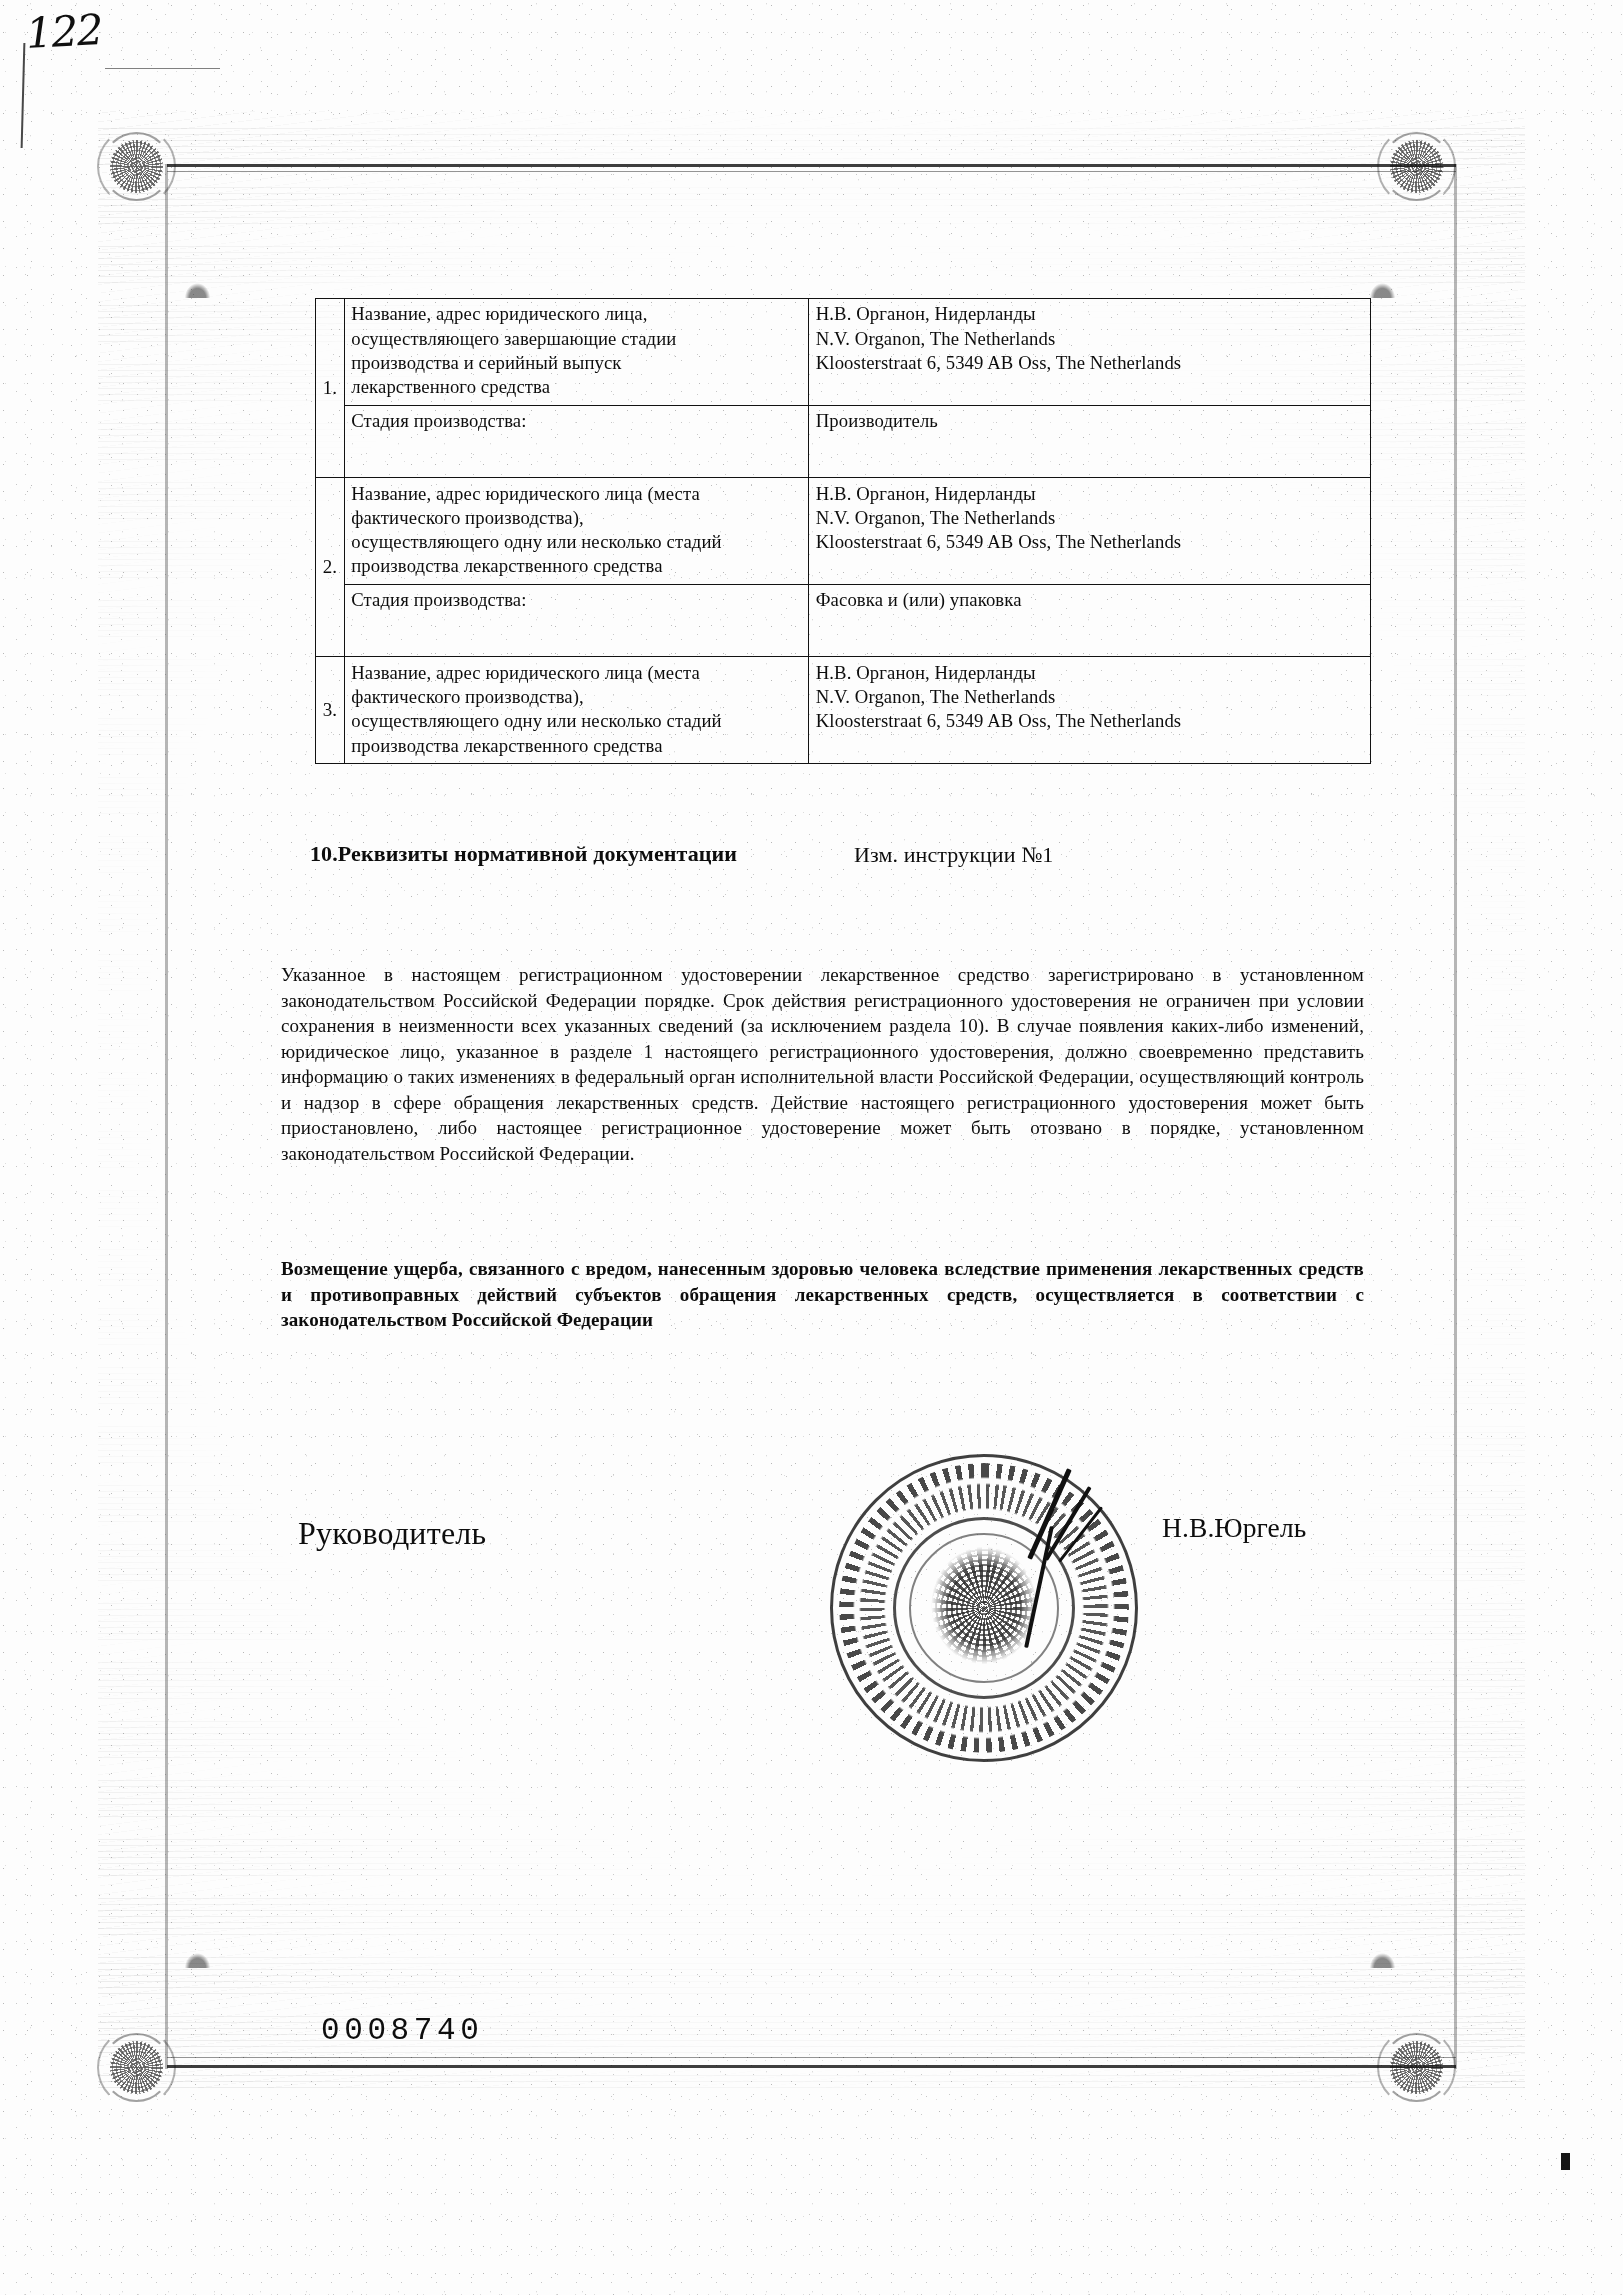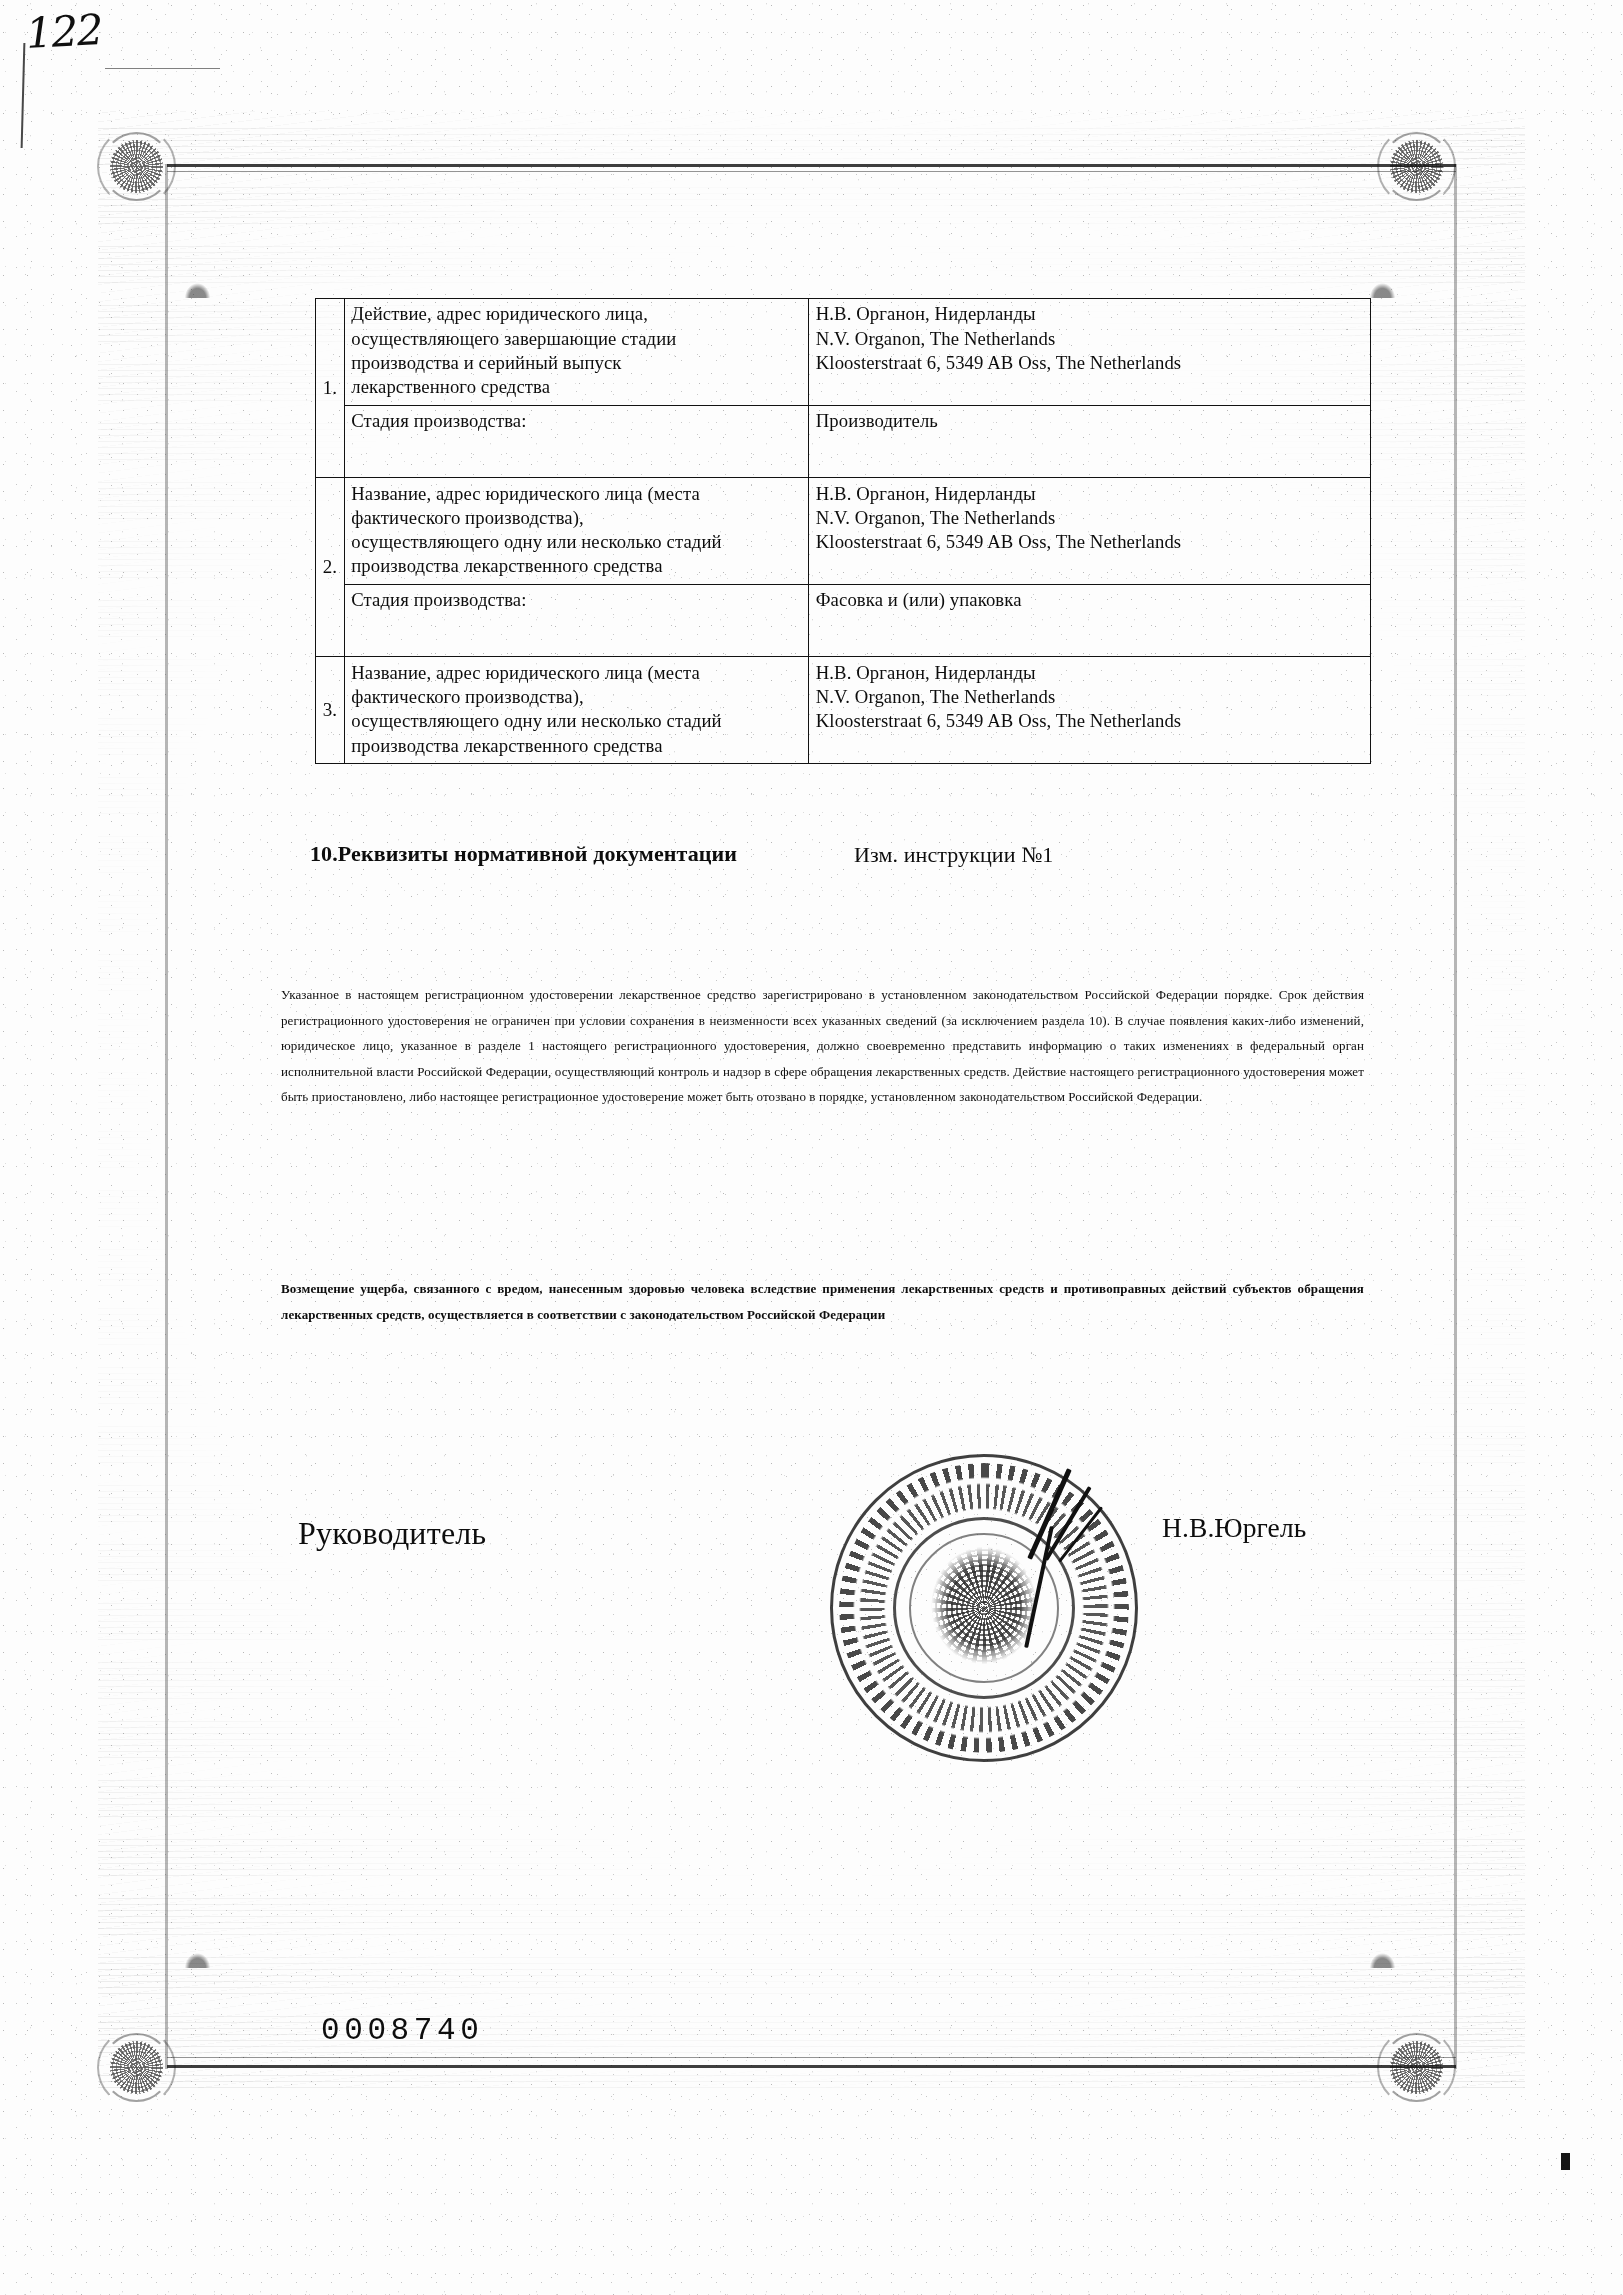--- a/index.html
+++ b/index.html
@@ -127,21 +127,21 @@
   
   #sec10{position:absolute;left:310px;top:839px;width:432px;
     font-size:22px;font-weight:700;line-height:1.40;letter-spacing:0.1px;}
   #sec10-val{position:absolute;left:854px;top:839px;width:511px;
     font-size:22px;font-weight:400;line-height:1.44;letter-spacing:0.1px;}
   #sec10-val .l{display:block;white-space:nowrap;}
 
   
   .para{
     position:absolute;left:281px;width:1083px;
-    text-align:justify;font-size:13px;line-height:25.5px;letter-spacing:0.1px;margin-top:20px;
+    text-align:justify;font-size:19px;line-height:25.5px;letter-spacing:0.1px;
   }
   #para1{top:962px;}
   #para2{top:1256px;font-weight:700;}
 
   
   #sig-title{position:absolute;left:298px;top:1515px;
     font-size:32px;letter-spacing:0.2px;}
   #sig-name{position:absolute;left:1162px;top:1512px;
     font-size:27.5px;letter-spacing:0.1px;white-space:nowrap;}
 
@@ -244,21 +244,21 @@
   <div id="hand-vline"></div>
   <div id="hand-hline"></div>
   <div id="handnote">122</div>
 
   <table id="mfg-table">
     <tbody>
 
       <tr>
         <td class="num" rowspan="2">1.</td>
         <td class="lbl">
-          <span class="cellline">Действие, адрес юридического лица,</span>
+          <span class="cellline">Название, адрес юридического лица,</span>
           <span class="cellline">осуществляющего завершающие стадии</span>
           <span class="cellline">производства и серийный выпуск</span>
           <span class="cellline">лекарственного средства</span>
         </td>
         <td class="val">
           <span class="cellline">Н.В. Органон, Нидерланды</span>
           <span class="cellline">N.V. Organon, The Netherlands</span>
           <span class="cellline">Kloosterstraat 6, 5349 AB Oss, The Netherlands</span>
         </td>
       </tr>

